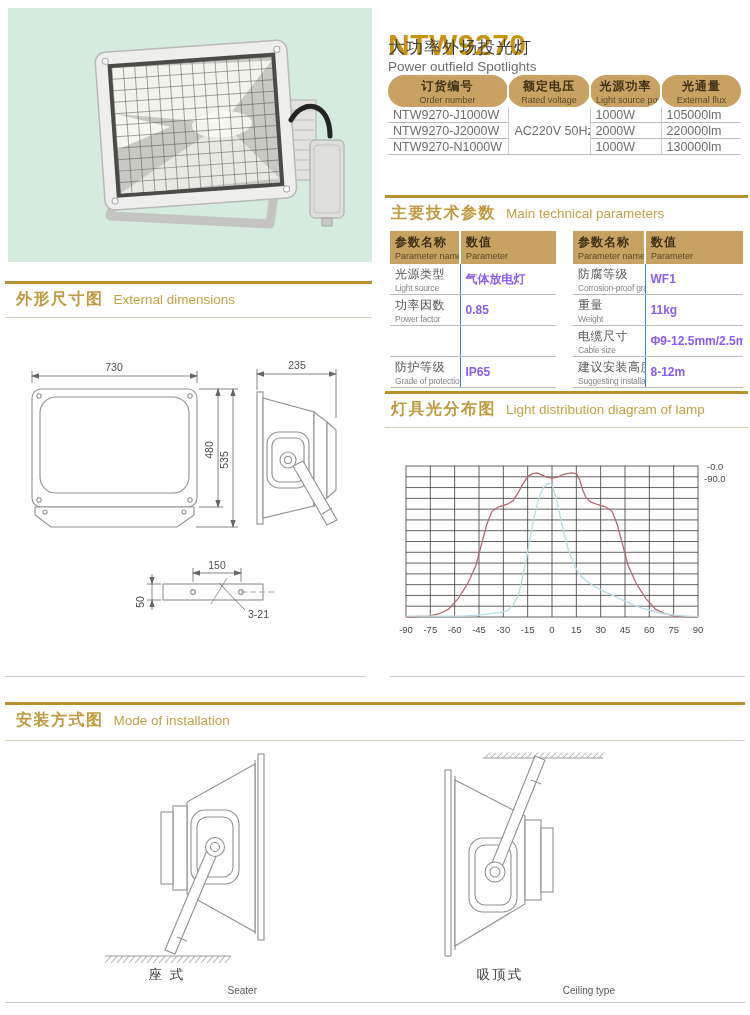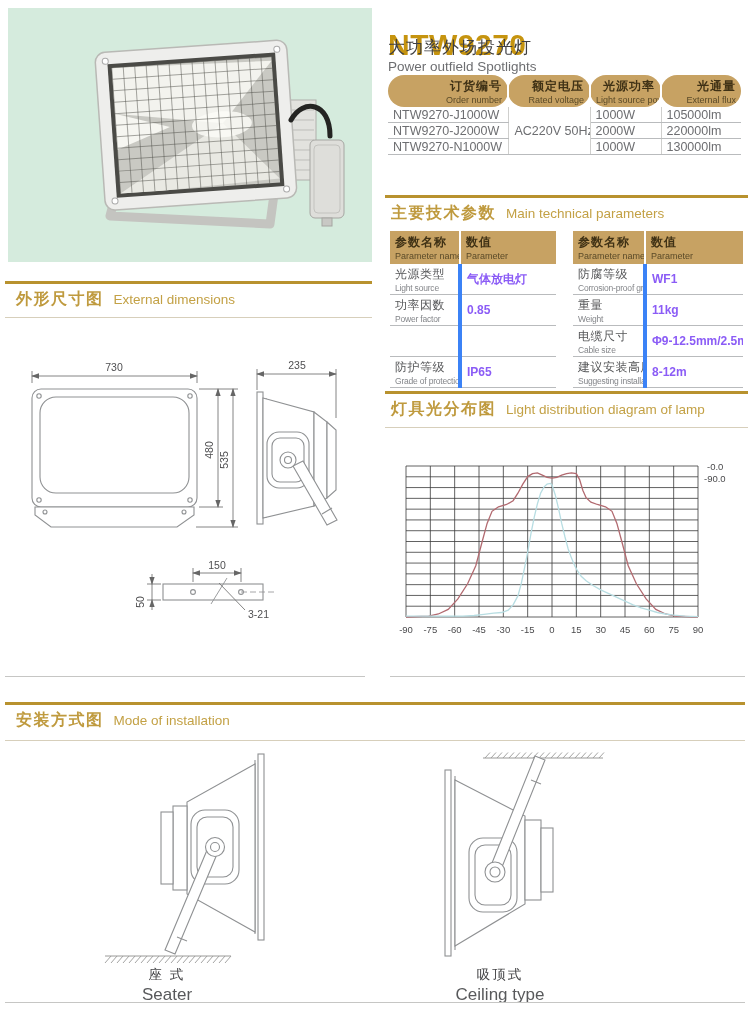--- a/index.html
+++ b/index.html
@@ -16,42 +16,42 @@
   .sec-head{position:absolute;white-space:nowrap;}
   .sh-zh{font-size:16px;font-weight:bold;color:#bf9a3e;letter-spacing:1.5px;}
   .sh-en{font-size:13.5px;color:#c3a145;margin-left:10px;}
   
   .prod-title{position:absolute;left:388px;top:4px;font-size:30px;font-weight:bold;color:#c6940f;letter-spacing:.5px;margin-top:24px;}
   .prod-sub-zh{position:absolute;left:388px;top:36px;font-size:17px;color:#3f3f41;letter-spacing:1px;}
   .prod-sub-en{position:absolute;left:388px;top:59px;font-size:13.5px;color:#6d6e71;text-align:right;}
   
   table{border-collapse:collapse;table-layout:fixed;}
   .order-tbl{position:absolute;left:388px;top:75px;width:353px;}
-  .order-tbl th{background:#c7a263;text-align:right;vertical-align:middle;padding:2px 5px;height:28px;overflow:hidden;border-radius:16px;}
+  .order-tbl th{background:#c7a263;text-align:center;vertical-align:middle;padding:2px 5px;height:28px;overflow:hidden;border-radius:16px;}
   .order-tbl th + th{border-left:2px solid #fff;}
   .order-tbl .hz{display:block;font-size:12px;font-weight:bold;color:#3f3115;letter-spacing:1px;}
   .order-tbl .he{display:block;font-size:9px;font-weight:normal;color:#5a4a28;white-space:nowrap;}
   .order-tbl td{height:15px;font-size:12.5px;color:#6d6e71;padding:0 5px;
                 border-bottom:1px solid #b9bbbd;border-right:1px solid #cfcfcd;vertical-align:middle;overflow:hidden;white-space:nowrap;}
   .order-tbl td:last-child{border-right:none;}
   .order-tbl td.volt{text-align:left;padding-left:6px;}
   .param-tbl{position:absolute;top:231px;}
   .param-tbl th{background:#c7a263;text-align:left;vertical-align:middle;padding:2px 5px;height:29px;overflow:hidden;}
   .param-tbl th + th{border-left:2px solid #fff;}
   .param-tbl .hz{display:block;font-size:12px;font-weight:bold;color:#3f3115;letter-spacing:1px;}
   .param-tbl .he{display:block;font-size:9px;font-weight:normal;color:#5a4a28;white-space:nowrap;}
   .param-tbl td{height:28px;border-bottom:1px solid #b9bbbd;padding:1px 5px;vertical-align:middle;overflow:hidden;}
-  .param-tbl td.pname{border-right:4px solid #3b82f6;}
+  .param-tbl td.pname{border-right:1px solid #3b82f6;}
   .pn-zh{display:block;font-size:12px;color:#565759;letter-spacing:.5px;white-space:nowrap;}
   .pn-en{display:block;font-size:8.5px;color:#84868a;white-space:nowrap;letter-spacing:-.2px;}
   .pval{font-size:12px;color:#8b5cf6;white-space:nowrap;font-weight:bold;}
   
   .inst-label{position:absolute;text-align:center;}
   .il-zh{display:block;font-size:13.5px;color:#454547;letter-spacing:2px;}
-  .il-en{display:block;font-size:17px;color:#58595b;margin-top:1px;}
+  .il-en{display:block;font-size:10px;color:#58595b;margin-top:1px;text-align:right;}
   svg{display:block;}
   svg text{font-family:"Liberation Sans",sans-serif;}
 </style>
 </head>
 <body>
 
 <div class="page">
 
   <div class="photo">
     <svg width="364" height="254" viewBox="0 0 364 254">

